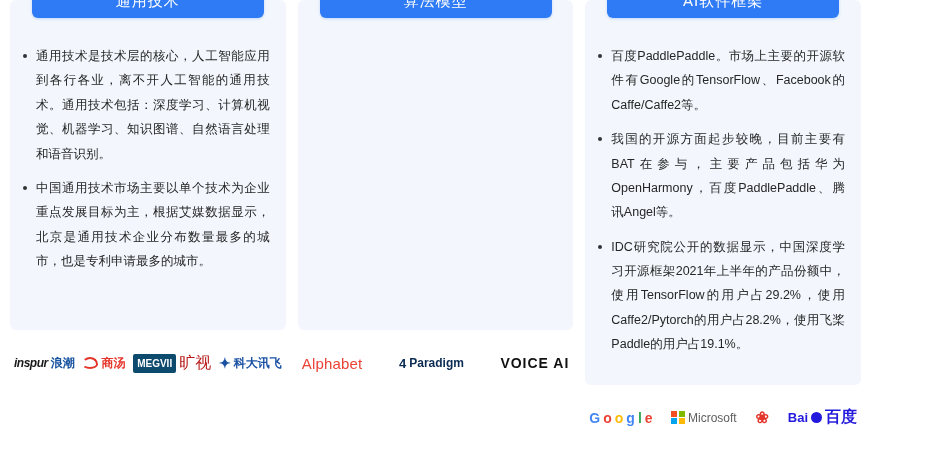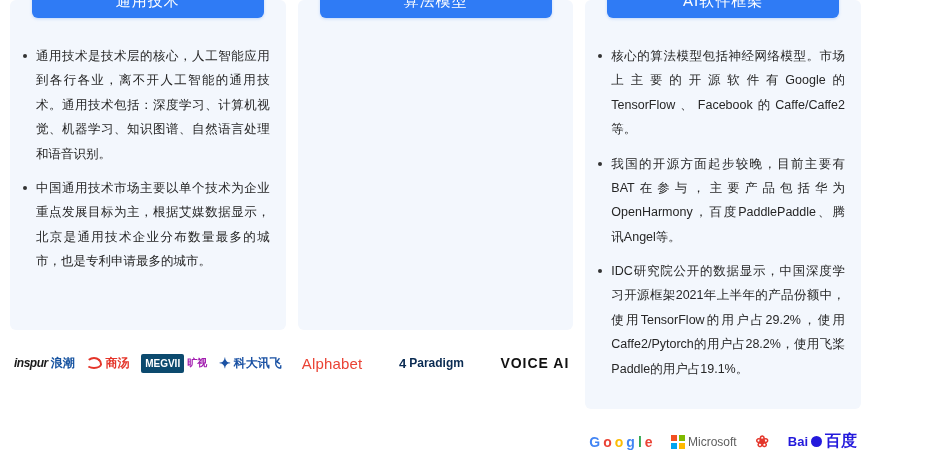--- a/index.html
+++ b/index.html
@@ -90,21 +90,21 @@
   }
   .logo .mark {
     display: inline-block;
   }
   
   .logo-inspur .word { color:#1a1a1a; font-weight:bold; font-style: italic; font-size: 12px; letter-spacing:-0.5px;}
   .logo-inspur .cn { color:#1552a0; font-weight:bold; font-size: 12px;}
   .logo-sensetime .mark { width:16px;height:12px;border:2px solid #e4352a;border-radius:50% 50% 50% 50%/60% 60% 40% 40%; border-left-color:transparent;}
   .logo-sensetime .cn { color:#e4352a; font-weight:bold; font-size:12px;}
   .logo-megvii .box { background:#0c4a6e; color:#fff; font-weight:bold; font-size:10px; padding:4px 4px; border-radius:2px;}
-  .logo-megvii .cn { color:#a21caf; font-weight:bold; font-size:10px;}
+  .logo-megvii .cn { color:#b91c1c; font-weight:normal; font-size:16px;}
   .logo-iflytek .mark { color:#1b52a4; font-size:14px; font-weight:bold;}
   .logo-iflytek .cn { color:#1b52a4; font-weight:bold; font-size:12px;}
   
   .logo-alphabet .word { color:#ea4335; font-size:15px; letter-spacing:0.2px;}
   .logo-4paradigm .mark { color:#0a2b52; font-size:13px; font-weight:bold;}
   .logo-4paradigm .word { color:#0a2b52; font-size:12px; font-weight:bold;}
   .logo-voiceai .word { color:#111; font-size:14px; font-weight:bold; letter-spacing:1px;}
   
   .logo-google .g1{color:#4285f4;font-weight:bold;font-size:14px;}
   .logo-google .g2{color:#ea4335;font-weight:bold;font-size:14px;}
@@ -181,21 +181,21 @@
         <span class="logo logo-voiceai">
           <span class="word">VOICE AI</span>
         </span>
       </div>
     </div>
 
     <div class="column">
       <div class="card">
         <div class="card-header">AI软件框架</div>
         <ul class="bullets">
-          <li>核心的算法模型包括神经网络模型。市场上主要的开源软件有Google的TensorFlow、Facebook的Caffe/Caffe2等。</li>
+          <li>百度PaddlePaddle。市场上主要的开源软件有Google的TensorFlow、Facebook的Caffe/Caffe2等。</li>
           <li>我国的开源方面起步较晚，目前主要有BAT在参与，主要产品包括华为OpenHarmony，百度PaddlePaddle、腾讯Angel等。</li>
           <li>IDC研究院公开的数据显示，中国深度学习开源框架2021年上半年的产品份额中，使用TensorFlow的用户占29.2%，使用Caffe2/Pytorch的用户占28.2%，使用飞桨Paddle的用户占19.1%。</li>
         </ul>
       </div>
       <div class="logos">
         <span class="logo logo-google">
           <span class="g1">G</span>
             <span class="g2">o</span>
             <span class="g3">o</span>
             <span class="g4">g</span>

